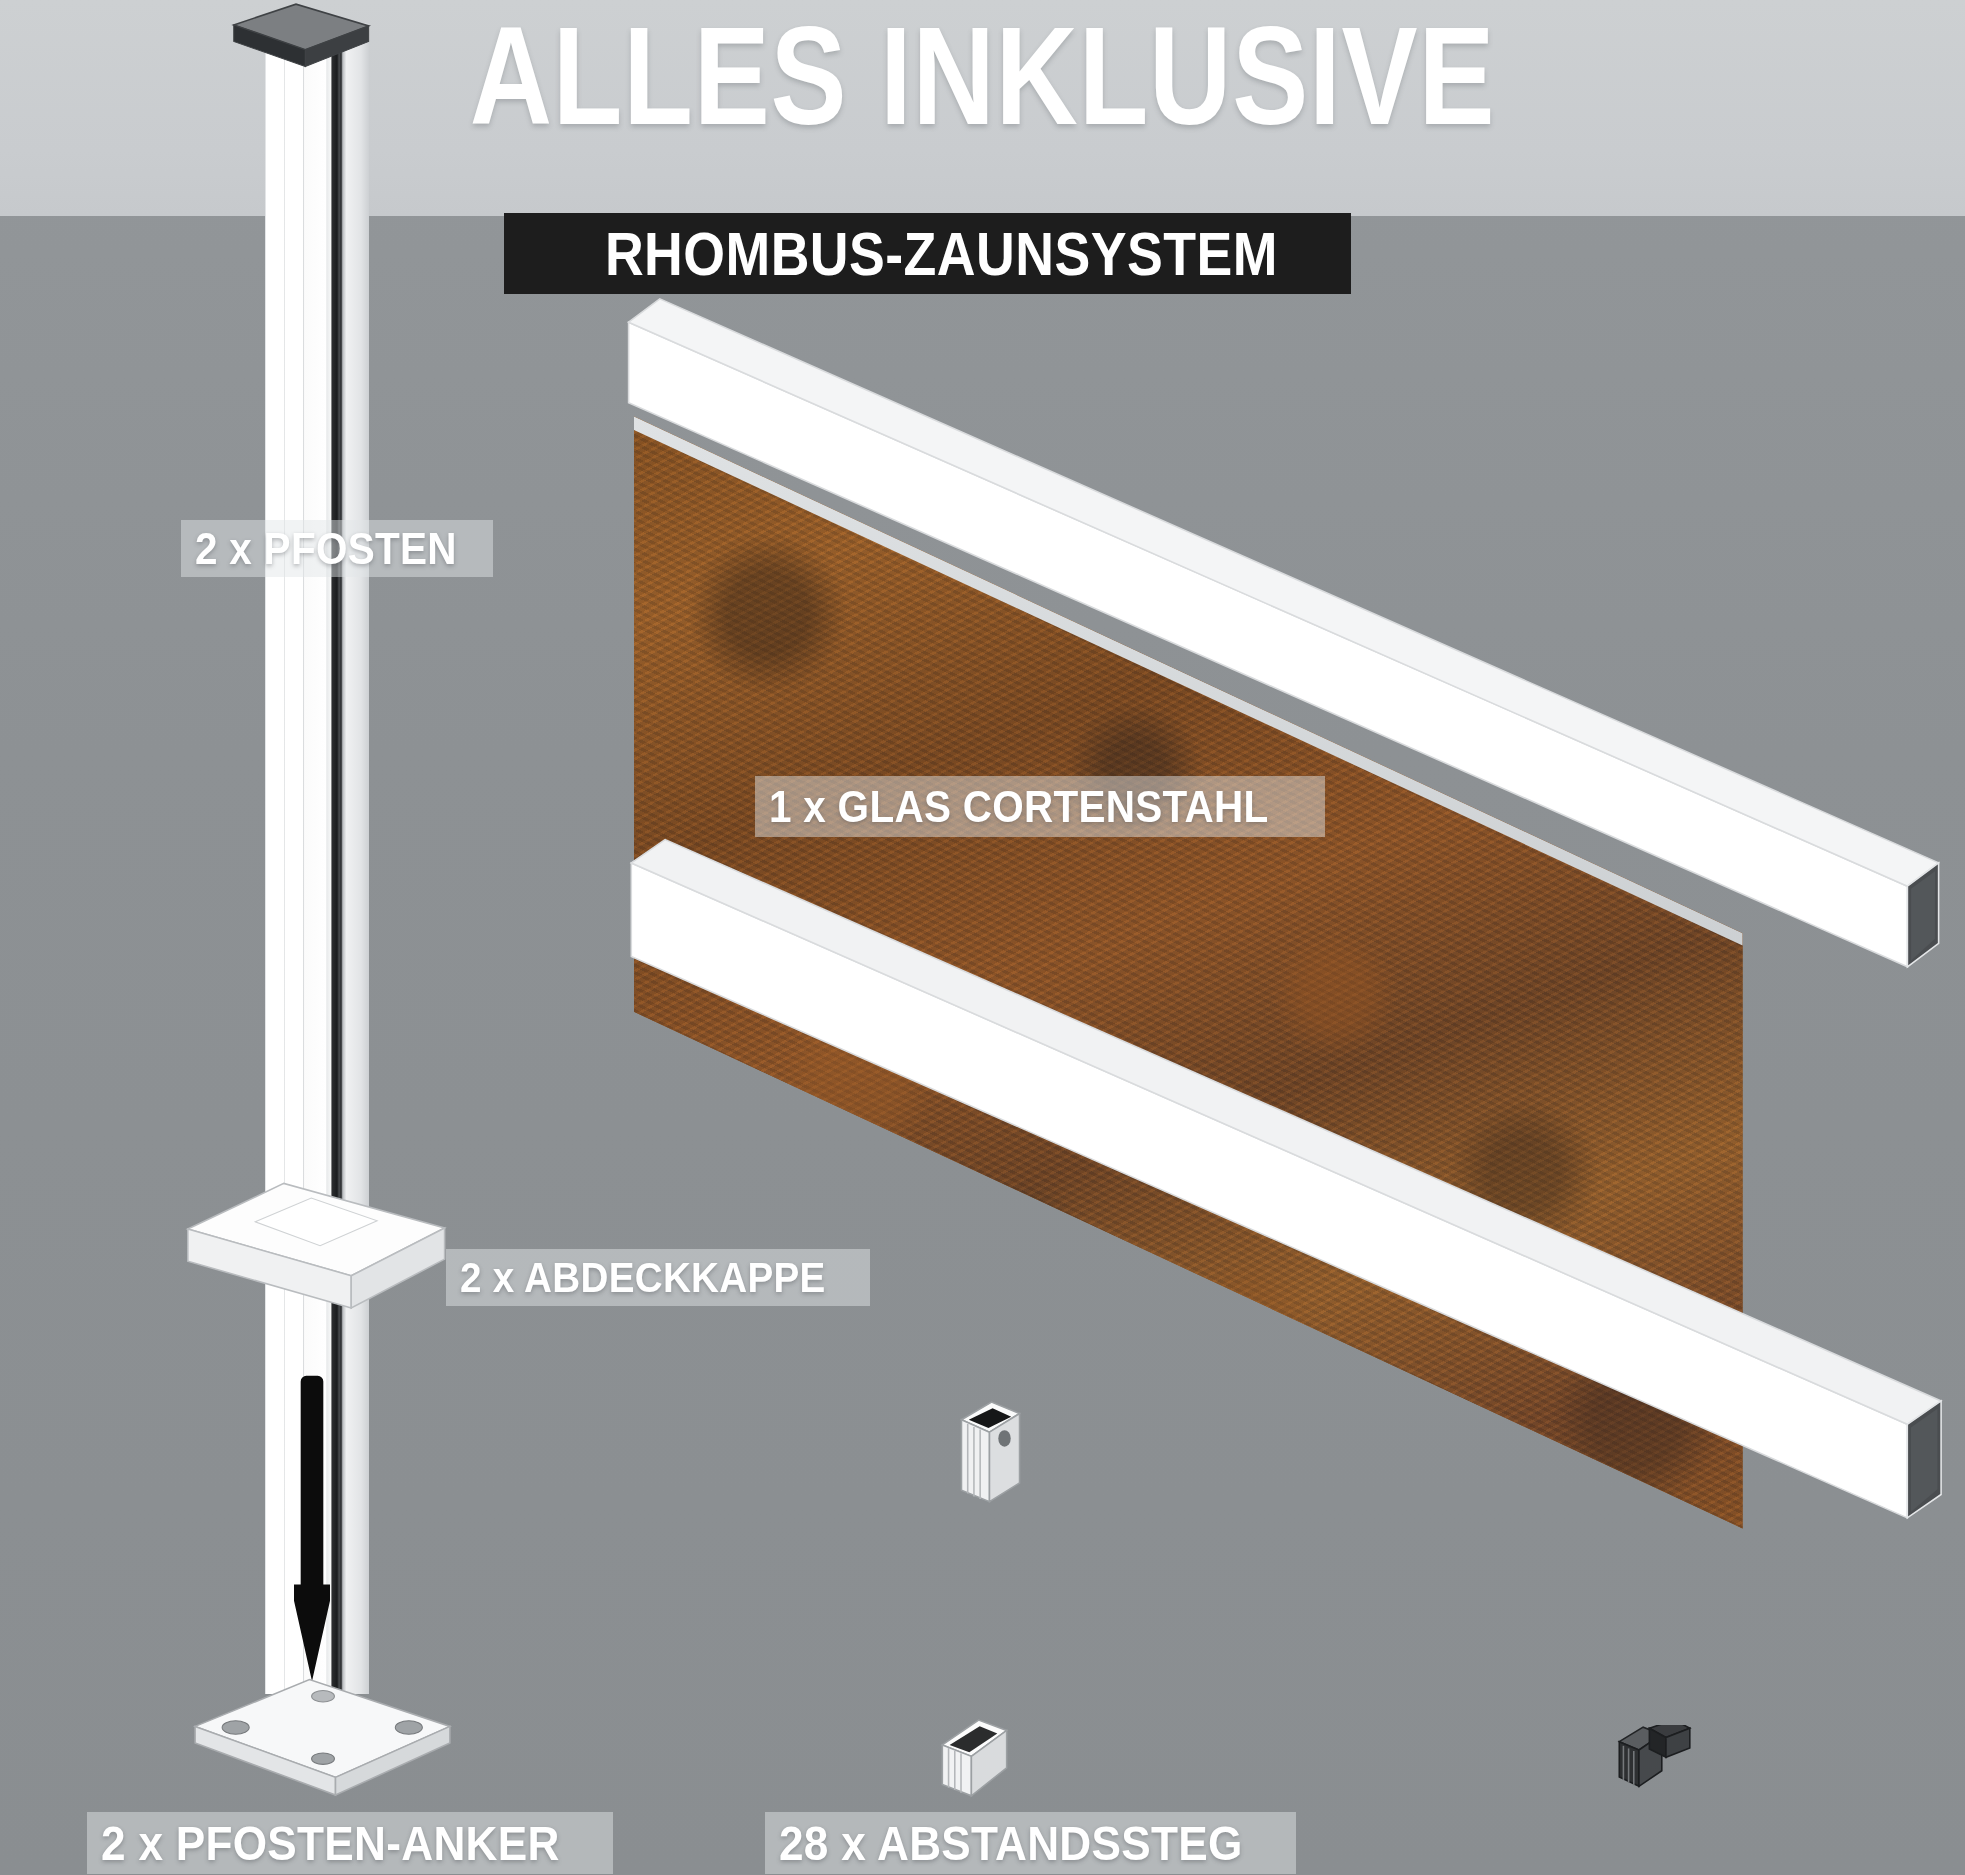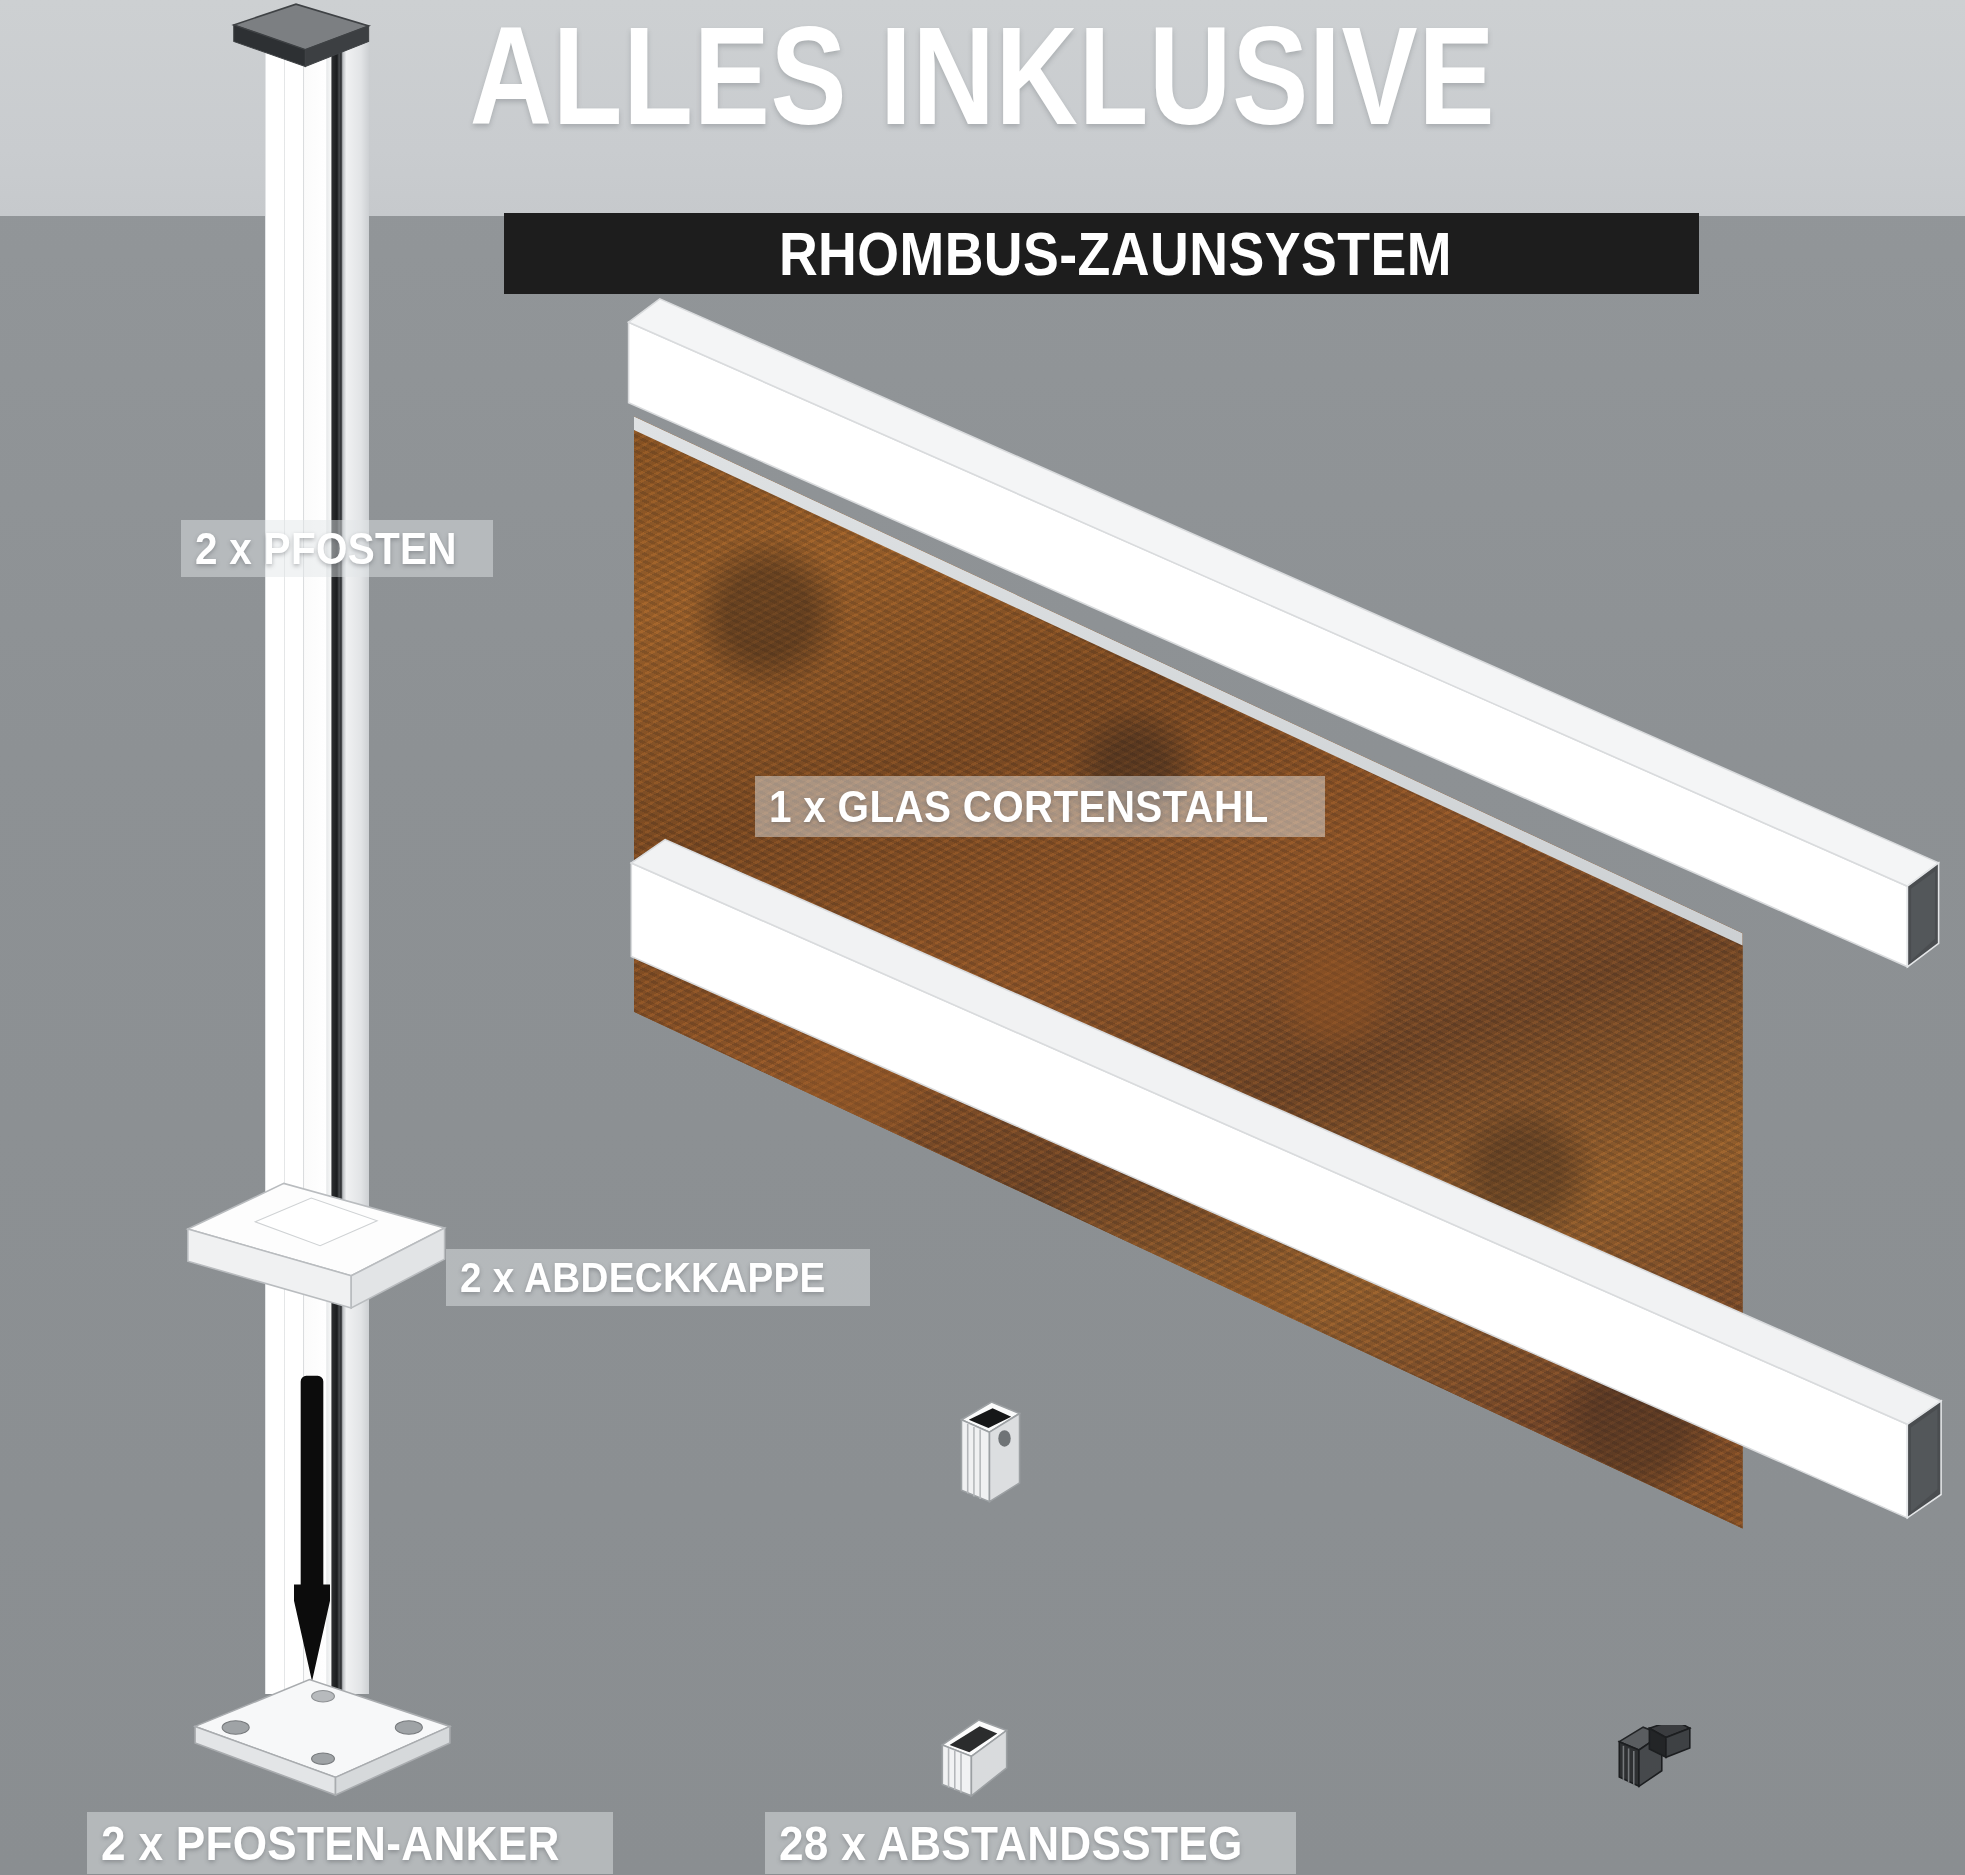--- a/index.html
+++ b/index.html
@@ -29,21 +29,21 @@
     line-height:0.95;
     font-weight:700;
     letter-spacing:1px;
     transform:scaleX(0.82);
     transform-origin:50% 0;
     white-space:nowrap;
     text-shadow:0 2.6px 6.2px rgba(90,95,100,.30);
   }
   .subtitle-wrap{
     position:absolute;left:504px;top:213px;
-    width:1195px;height:81px;
+    width:847px;height:81px;
     background:#1d1d1d;
     display:flex;align-items:center;justify-content:center;padding-left:27px;
   }
   .subtitle{
     color:#ffffff;font-weight:700;font-size:61px;letter-spacing:0.5px;
     transform:scaleX(0.88);white-space:nowrap;
   }
   
   .plate{
     position:absolute;

